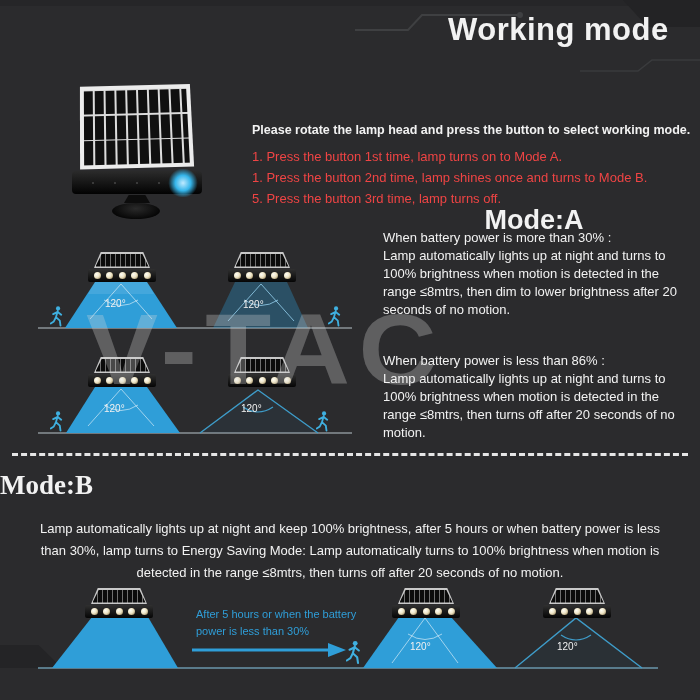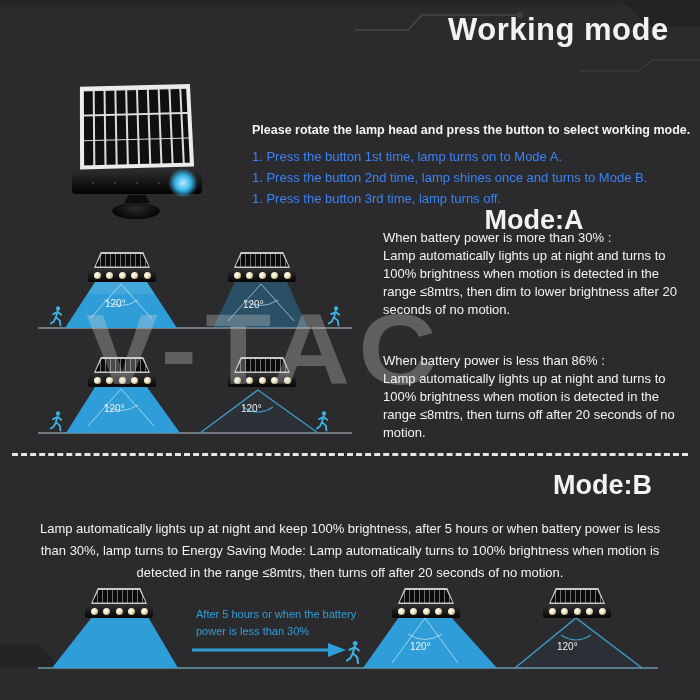--- a/index.html
+++ b/index.html
@@ -15,27 +15,27 @@
   .corner-tr{left:623px;top:0;width:77px;height:27px;background:#232325;
     clip-path:polygon(0 0,100% 0,100% 100%,32% 100%);z-index:1;}
   .corner-bl{left:0;top:645px;width:62px;height:23px;background:#242426;
     clip-path:polygon(0 0,62% 0,100% 100%,0 100%);z-index:1;}
   svg.deco{z-index:1;}
   
   .title{left:448px;top:12px;font-size:31px;font-weight:800;letter-spacing:.5px;z-index:5;}
   
   .intro{left:252px;top:106px;width:444px;z-index:5;margin-top:17px;}
   .intro .lead{font-size:12.5px;font-weight:bold;margin-bottom:9px;}
-  .intro .step{font-size:13px;line-height:21px;color:#3b82f6;}
+  .intro .step{font-size:13px;line-height:21px;color:#ef4444;}
   
   .modeA-h{left:383px;top:205px;width:302px;text-align:center;font-size:27px;font-weight:800;z-index:5;}
   .modeA-p1{left:383px;top:229px;width:312px;font-size:13px;line-height:18px;white-space:pre-line;z-index:5;}
   .modeA-p2{left:383px;top:352px;width:312px;font-size:13px;line-height:18px;white-space:pre-line;z-index:5;}
   .divider{left:12px;top:453px;width:676px;height:0;border-top:3px dashed #e6e6e6;z-index:5;}
-  .modeB-h{left:0;top:470px;width:652px;text-align:right;font-size:27px;font-weight:800;z-index:5;}
+  .modeB-h{left:0;top:470px;width:652px;text-align:left;font-size:27px;font-weight:800;z-index:5;font-family:Liberation Serif, serif;}
   .modeB-p{left:36px;top:518px;width:628px;text-align:center;font-size:13px;line-height:22px;z-index:5;}
   
   .watermark{left:86px;top:292px;font-size:100px;font-weight:bold;letter-spacing:8px;
     color:rgba(214,214,214,0.30);transform:scaleX(1.08);transform-origin:left top;z-index:4;
     pointer-events:none;}
   
   .lamp{width:68px;z-index:3;}
   .lamp .panelF{width:56px;height:16px;margin:0 auto;position:relative;background:#c9c9c9;
     clip-path:polygon(12% 0,88% 0,100% 100%,0 100%);}
   .lamp .cells{position:absolute;left:1.5px;right:1.5px;top:1.5px;bottom:1.5px;
@@ -112,21 +112,21 @@
       <div class="glow"></div>
     </div>
     <div class="stem"></div>
     <div class="foot"></div>
   </div>
 
   <div class="abs intro">
     <div class="lead">Please rotate the lamp head and press the button to select working mode.</div>
     <div class="step">1. Press the button 1st time, lamp turns on to Mode A.</div>
     <div class="step">1. Press the button 2nd time, lamp shines once and turns to Mode B.</div>
-    <div class="step">1. Press the button 3rd time, lamp turns off.</div>
+    <div class="step">5. Press the button 3rd time, lamp turns off.</div>
   </div>
 
   <div class="abs modeA-h">Mode:A</div>
   <div class="abs modeA-p1">When battery power is more than 30% :
 Lamp automatically lights up at night and turns to 100% brightness when motion is detected in the range ≤8mtrs, then dim to lower brightness after 20 seconds of no motion.</div>
   <div class="abs modeA-p2">When battery power is less than 86% :
 Lamp automatically lights up at night and turns to 100% brightness when motion is detected in the range ≤8mtrs, then turns off after 20 seconds of no motion.</div>
 
   <svg class="abs illu" style="left:30px;top:245px" width="330" height="200">
 

